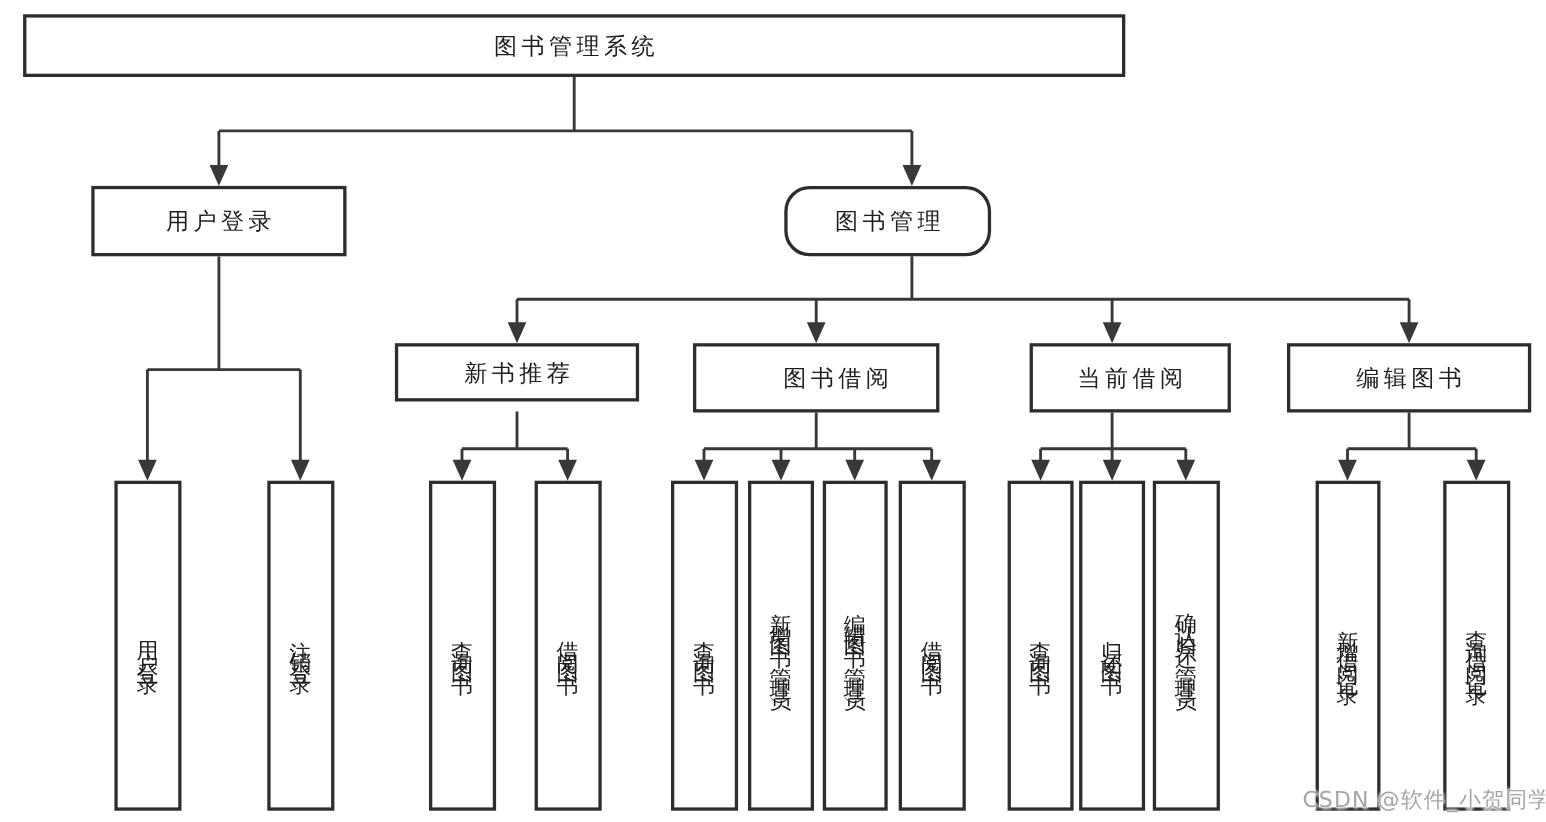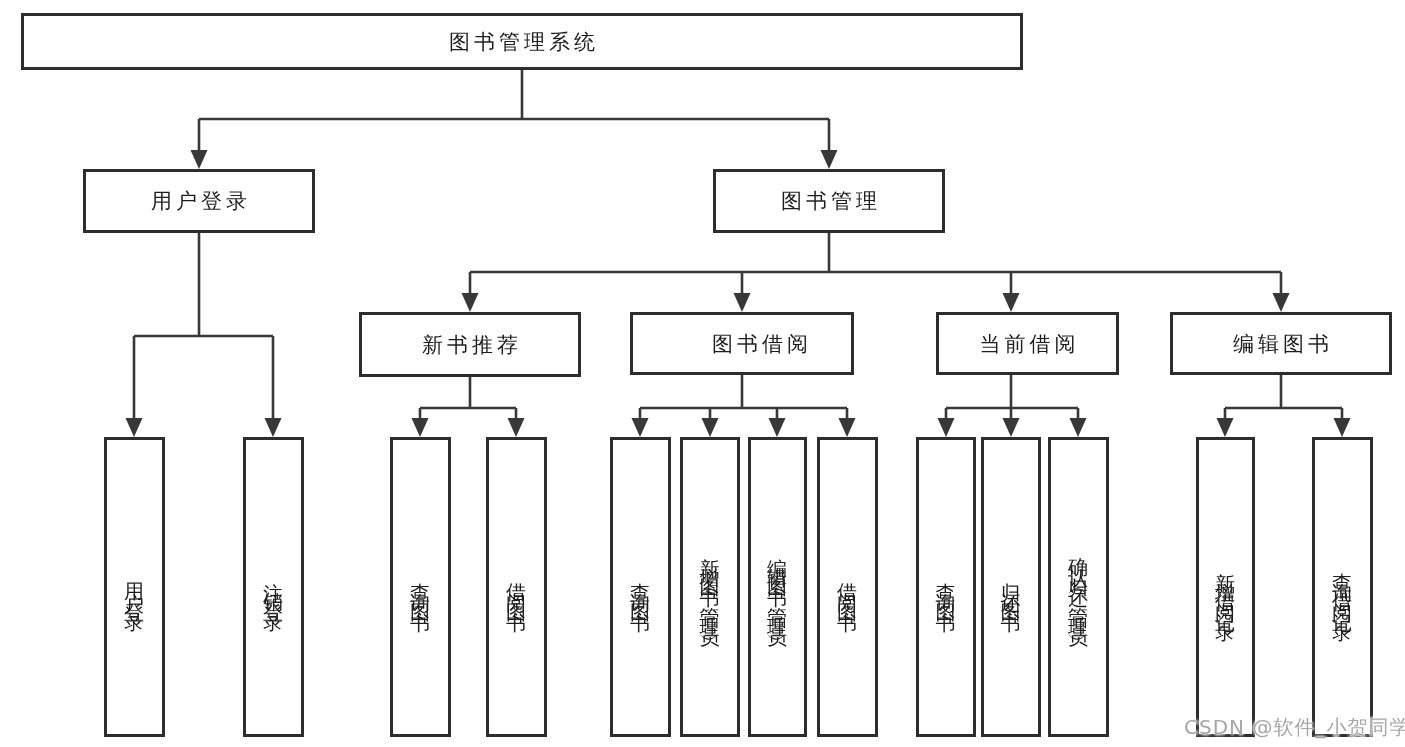--- a/index.html
+++ b/index.html
@@ -32,22 +32,22 @@
   .box.v span {
     writing-mode: vertical-rl;
     text-orientation: mixed;
     font-size: 20px;
     line-height: 1;
     letter-spacing: 10px;
   }
   
   .n-root   { left: 21px;   top: 13px;  width: 1002px; height: 57px; }
   .n-l2a    { left: 83px;   top: 169px; width: 232px;  height: 64px; }
-  .n-l2b    { left: 713px;  top: 169px; width: 232px;  height: 64px; }
-  .n-l3a    { left: 359px;  top: 312px; width: 222px;  height: 65px; }
+  .n-l2b    { left: 713px;  top: 169px; width: 188px;  height: 64px; border-radius: 23px; }
+  .n-l3a    { left: 359px;  top: 312px; width: 222px;  height: 53px; }
   .n-l3b    { left: 630px;  top: 312px; width: 224px;  height: 63px; padding-left: 36px; }
   .n-l3c    { left: 936px;  top: 312px; width: 183px;  height: 63px; }
   .n-l3d    { left: 1170px; top: 312px; width: 222px;  height: 63px; }
   .leaf     { top: 437px; height: 300px; }
   .n-f1  { left: 104px;  width: 61px; }
   .n-f2  { left: 243px;  width: 61px; }
   .n-f3  { left: 390px;  width: 61px; }
   .n-f4  { left: 486px;  width: 61px; }
   .n-f5  { left: 610px;  width: 61px; }
   .n-f6  { left: 680px;  width: 60px; }

